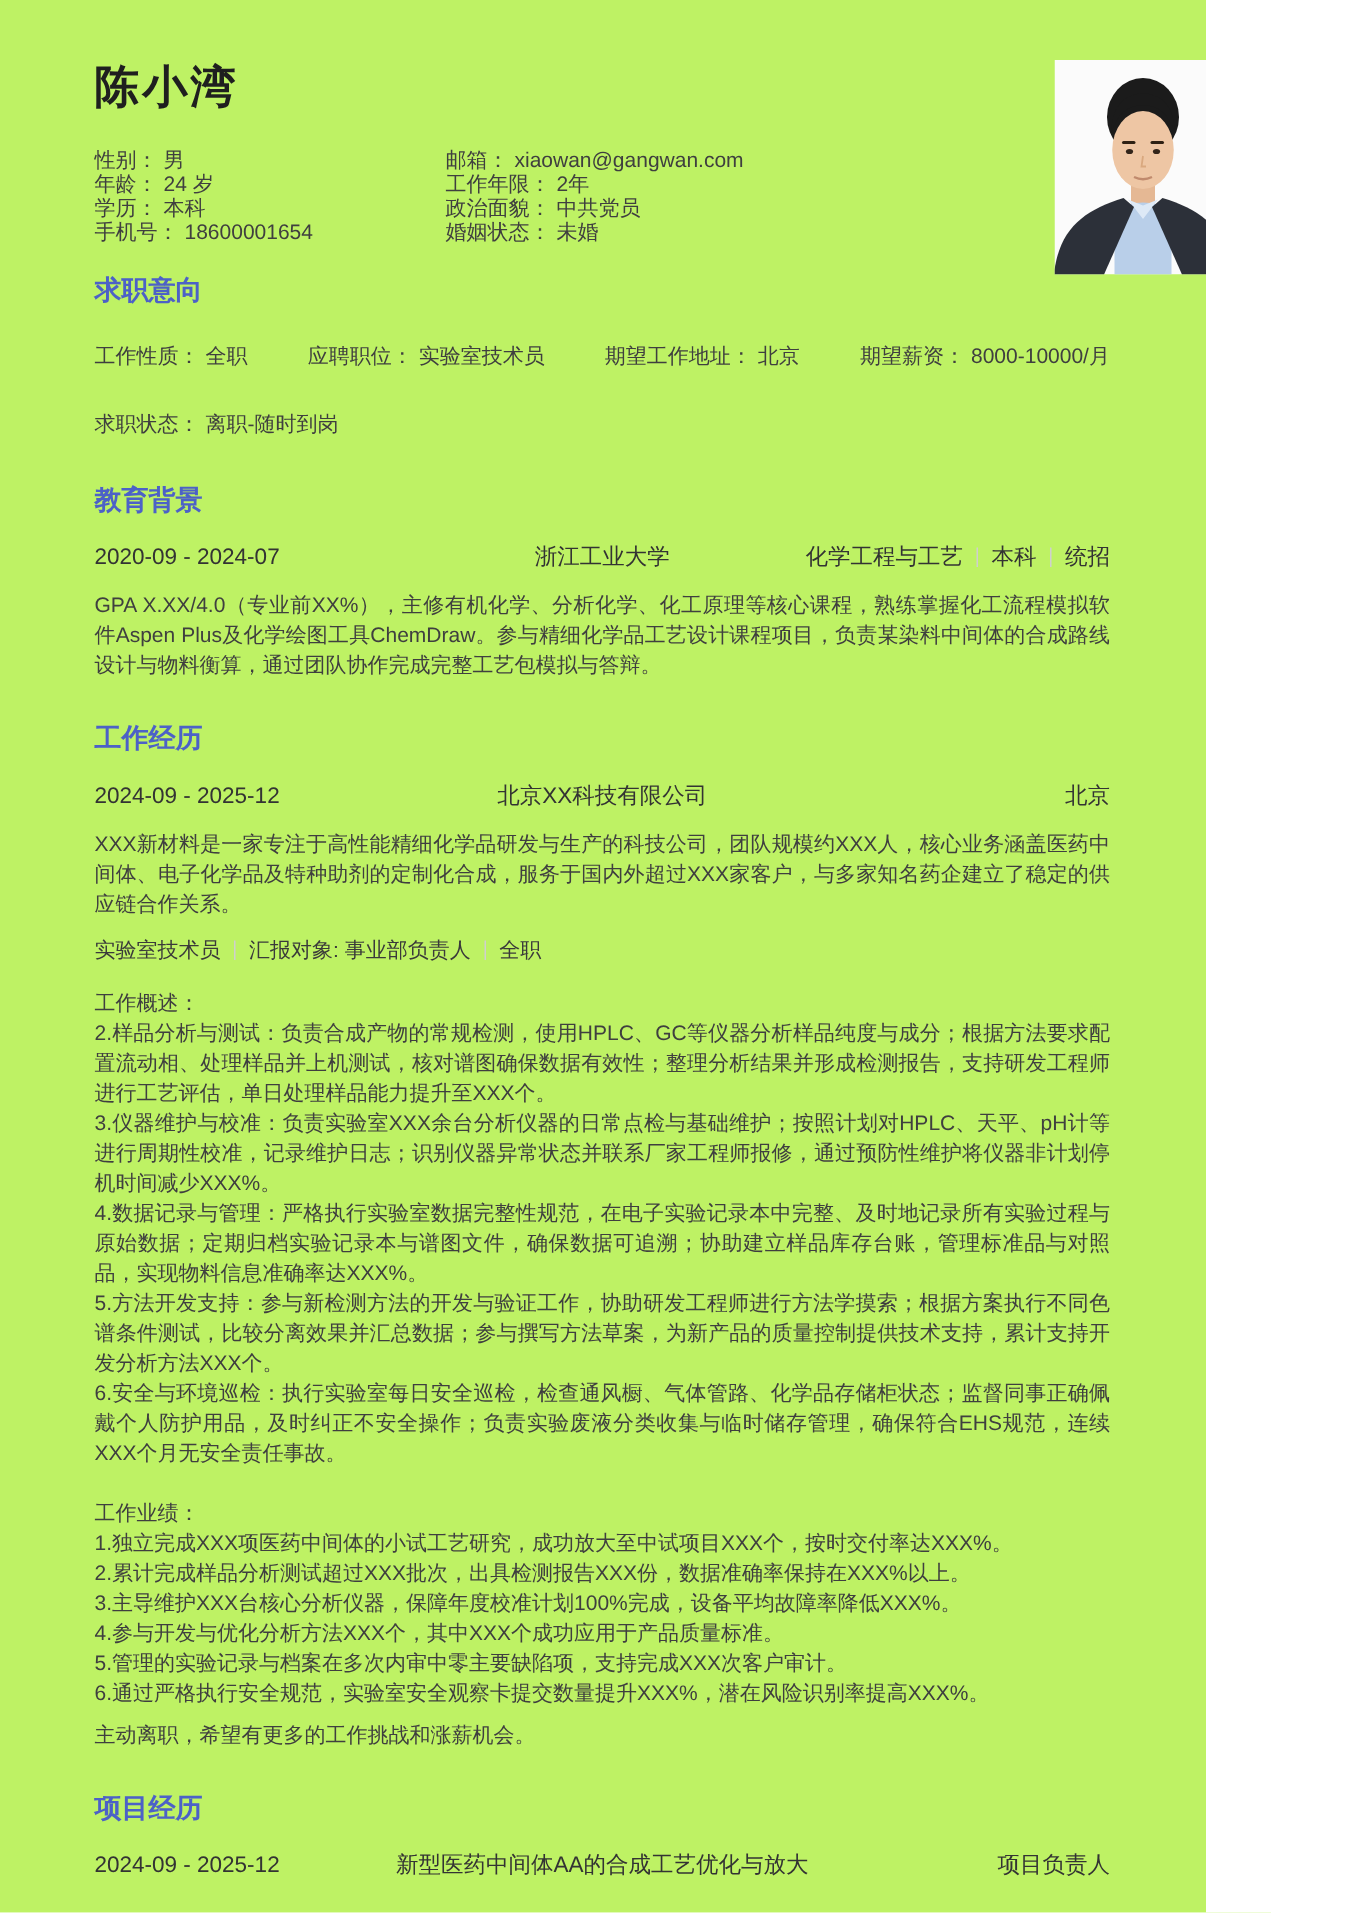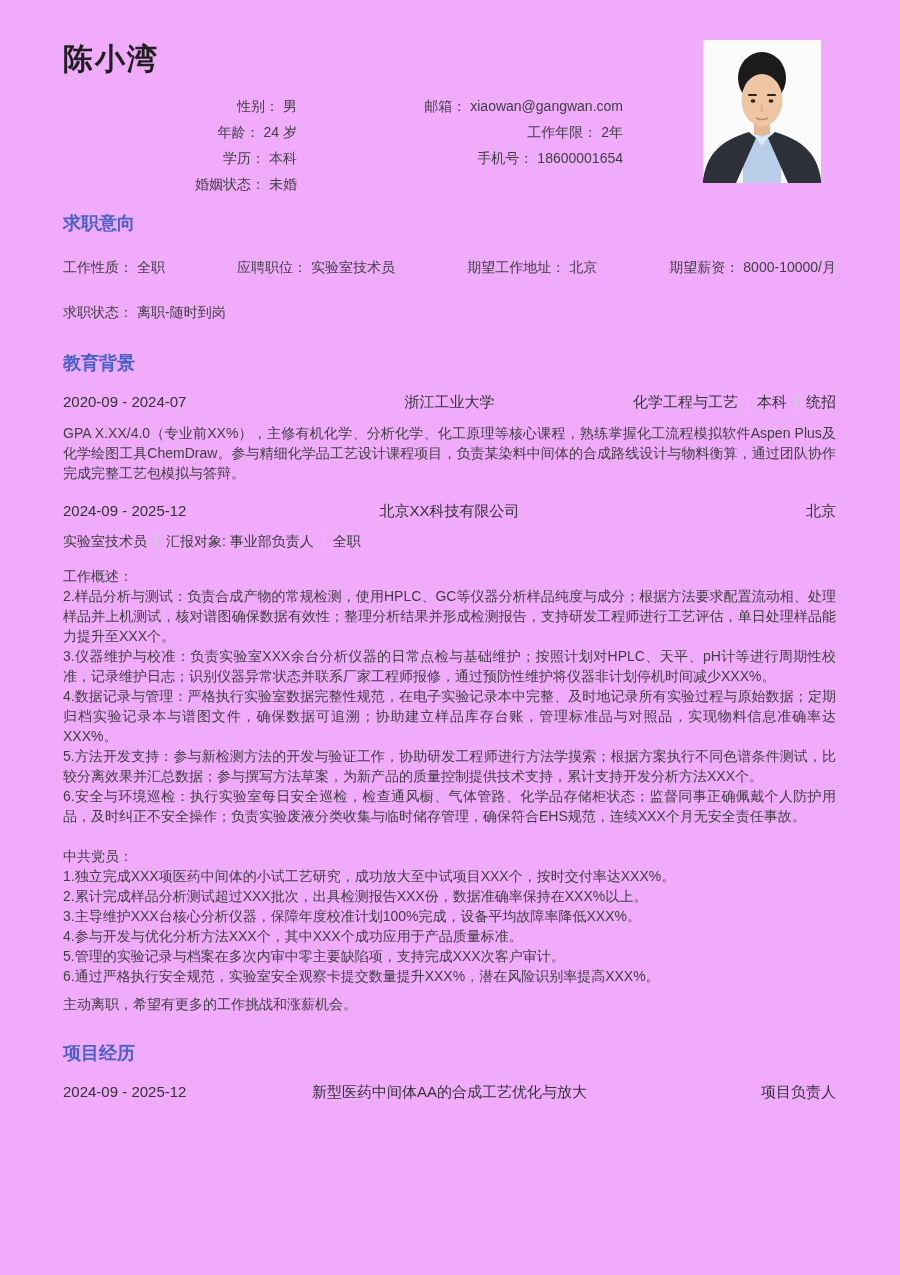--- a/index.html
+++ b/index.html
@@ -1,41 +1,39 @@
 <!DOCTYPE html>
 <html><head>
 <meta charset="utf-8">
 <style>
   html,body{margin:0;padding:0;background:#ffffff;}
   .page{
     position:relative;
-    width:900px;height:1275px;
+    width:804px;height:1275px;
     box-sizing:border-box;
     padding:42px 64px 17px 63px;
-    background:#f0abfc;
+    background:#bef264;
     overflow:hidden;
     font-family:"Liberation Sans","DejaVu Sans",sans-serif;
     color:#3f3f3f;
     font-size:14px;
   }
   .name{
     margin:0;
     font-size:30px;
     line-height:34px;
     font-weight:700;
     color:#1f1f1f;
     letter-spacing:2px;
   }
   .info-grid{
     margin-top:22px;
     display:grid;
     grid-template-columns:234px 326px;
-    row-gap:10px;
     width:560px;
-    text-align:right;
   }
   .info-cell{line-height:16px;}
   .lbl{color:#3f3f3f;}
   .val{color:#3f3f3f;margin-left:4px;}
   .sec-title{
     margin:0;
     font-size:18px;
     line-height:22px;
     font-weight:700;
     color:#4c61c7;
@@ -116,20 +114,21 @@
     <path d="M0 143 L0 140 C4 112 20 100 46 92 L53 98 L33 143 Z" fill="#2c3039"></path>
     <path d="M118 143 L118 140 C114 112 98 100 72 92 L65 98 L85 143 Z" fill="#2c3039"></path>
   </svg>
 
   <div class="info-grid">
     <div class="info-cell"><span class="lbl">性别：</span><span class="val">男</span></div>
     <div class="info-cell"><span class="lbl">邮箱：</span><span class="val">xiaowan@gangwan.com</span></div>
     <div class="info-cell"><span class="lbl">年龄：</span><span class="val">24 岁</span></div>
     <div class="info-cell"><span class="lbl">工作年限：</span><span class="val">2年</span></div>
     <div class="info-cell"><span class="lbl">学历：</span><span class="val">本科</span></div>
+    <div class="info-cell"><span class="lbl">政治面貌：</span><span class="val">中共党员</span></div>
     <div class="info-cell"><span class="lbl">手机号：</span><span class="val">18600001654</span></div>
     <div class="info-cell"><span class="lbl">婚姻状态：</span><span class="val">未婚</span></div>
   </div>
 
   <h2 class="sec-title sec-jobintent">求职意向</h2>
 
   <div class="intent-row">
     <div><span class="lbl">工作性质：</span><span class="val">全职</span></div>
     <div><span class="lbl">应聘职位：</span><span class="val">实验室技术员</span></div>
     <div><span class="lbl">期望工作地址：</span><span class="val">北京</span></div>
@@ -143,42 +142,44 @@
 
   <div class="triple-row">
     <span class="c-left">2020-09 - 2024-07</span>
     <span class="c-mid">浙江工业大学</span>
     <span class="c-right">
       <span>化学工程与工艺</span><span class="sep"></span><span>本科</span><span class="sep"></span><span>统招</span>
     </span>
   </div>
   <p class="desc">GPA X.XX/4.0（专业前XX%），主修有机化学、分析化学、化工原理等核心课程，熟练掌握化工流程模拟软件Aspen Plus及化学绘图工具ChemDraw。参与精细化学品工艺设计课程项目，负责某染料中间体的合成路线设计与物料衡算，通过团队协作完成完整工艺包模拟与答辩。</p>
 
+  <h2 class="sec-title sec-work">工作经历</h2>
 
   <div class="triple-row">
     <span class="c-left">2024-09 - 2025-12</span>
     <span class="c-mid">北京XX科技有限公司</span>
     <span class="c-right">北京</span>
   </div>
+  <p class="desc">XXX新材料是一家专注于高性能精细化学品研发与生产的科技公司，团队规模约XXX人，核心业务涵盖医药中间体、电子化学品及特种助剂的定制化合成，服务于国内外超过XXX家客户，与多家知名药企建立了稳定的供应链合作关系。</p>
 
   <div class="position-row">
     <span>实验室技术员</span><span class="sep"></span><span>汇报对象: 事业部负责人</span><span class="sep"></span><span>全职</span>
   </div>
 
   <div class="para-block">
     <div>工作概述：</div>
     <div>2.样品分析与测试：负责合成产物的常规检测，使用HPLC、GC等仪器分析样品纯度与成分；根据方法要求配置流动相、处理样品并上机测试，核对谱图确保数据有效性；整理分析结果并形成检测报告，支持研发工程师进行工艺评估，单日处理样品能力提升至XXX个。</div>
     <div>3.仪器维护与校准：负责实验室XXX余台分析仪器的日常点检与基础维护；按照计划对HPLC、天平、pH计等进行周期性校准，记录维护日志；识别仪器异常状态并联系厂家工程师报修，通过预防性维护将仪器非计划停机时间减少XXX%。</div>
     <div>4.数据记录与管理：严格执行实验室数据完整性规范，在电子实验记录本中完整、及时地记录所有实验过程与原始数据；定期归档实验记录本与谱图文件，确保数据可追溯；协助建立样品库存台账，管理标准品与对照品，实现物料信息准确率达XXX%。</div>
     <div>5.方法开发支持：参与新检测方法的开发与验证工作，协助研发工程师进行方法学摸索；根据方案执行不同色谱条件测试，比较分离效果并汇总数据；参与撰写方法草案，为新产品的质量控制提供技术支持，累计支持开发分析方法XXX个。</div>
     <div>6.安全与环境巡检：执行实验室每日安全巡检，检查通风橱、气体管路、化学品存储柜状态；监督同事正确佩戴个人防护用品，及时纠正不安全操作；负责实验废液分类收集与临时储存管理，确保符合EHS规范，连续XXX个月无安全责任事故。</div>
   </div>
 
   <div class="para-block ach-block">
-    <div>中共党员：</div>
+    <div>工作业绩：</div>
     <div>1.独立完成XXX项医药中间体的小试工艺研究，成功放大至中试项目XXX个，按时交付率达XXX%。</div>
     <div>2.累计完成样品分析测试超过XXX批次，出具检测报告XXX份，数据准确率保持在XXX%以上。</div>
     <div>3.主导维护XXX台核心分析仪器，保障年度校准计划100%完成，设备平均故障率降低XXX%。</div>
     <div>4.参与开发与优化分析方法XXX个，其中XXX个成功应用于产品质量标准。</div>
     <div>5.管理的实验记录与档案在多次内审中零主要缺陷项，支持完成XXX次客户审计。</div>
     <div>6.通过严格执行安全规范，实验室安全观察卡提交数量提升XXX%，潜在风险识别率提高XXX%。</div>
   </div>
 
   <p class="leave-line">主动离职，希望有更多的工作挑战和涨薪机会。</p>
 

